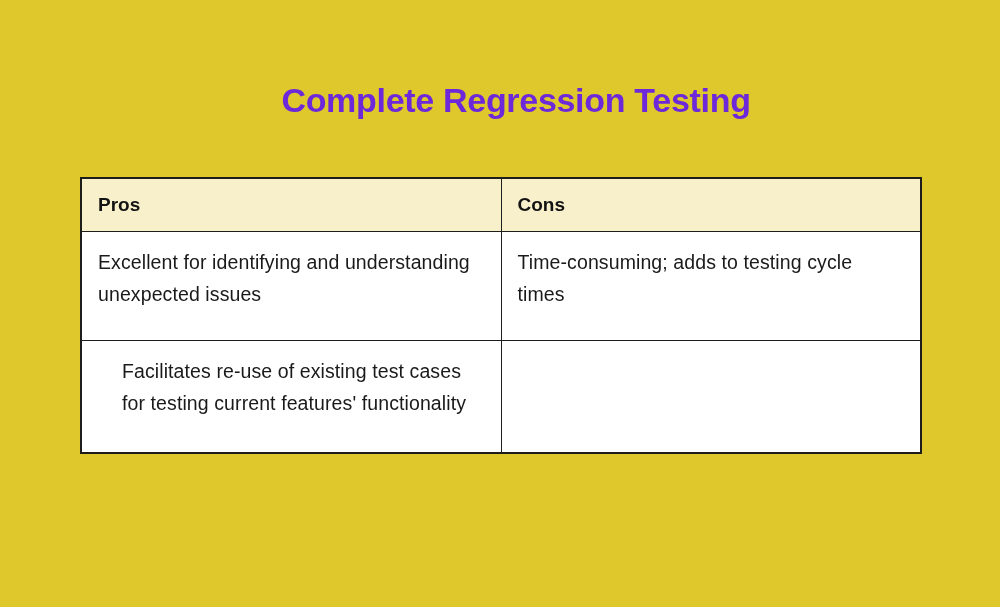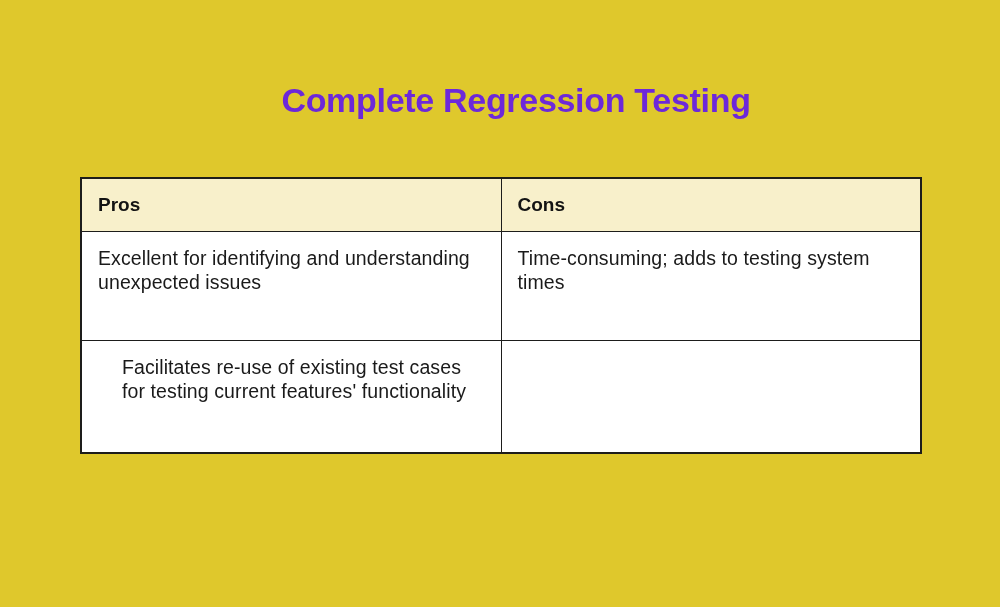--- a/index.html
+++ b/index.html
@@ -64,21 +64,21 @@
     height: 52px;
     padding-top: 13px;
     padding-bottom: 13px;
     line-height: 26px;
   }
   table.pros-cons tbody td {
     background: #ffffff;
     font-size: 19.5px;
     font-weight: normal;
     color: #1a1a1a;
-    line-height: 24px;
+    line-height: 32px;
     letter-spacing: 0.1px;
   }
   tr.row-0 td { height: 109px; }
   tr.row-1 td { height: 85px; }
   tr.row-2 td { height: 112px; padding-left: 40px; }
   td.empty-cell { }
 </style>
 </head>
 <body>
 
@@ -94,21 +94,21 @@
       </colgroup>
       <thead>
         <tr>
           <th>Pros</th>
           <th>Cons</th>
         </tr>
       </thead>
       <tbody>
         <tr class="row-0">
           <td>Excellent for identifying and understanding unexpected issues</td>
-          <td>Time-consuming; adds to testing system times</td>
+          <td>Time-consuming; adds to testing cycle times</td>
         </tr>
         <tr class="row-2">
           <td>Facilitates re-use of existing test cases for testing current features' functionality</td>
           <td class="empty-cell"></td>
         </tr>
       </tbody>
     </table>
   </div>
 
 </div>

